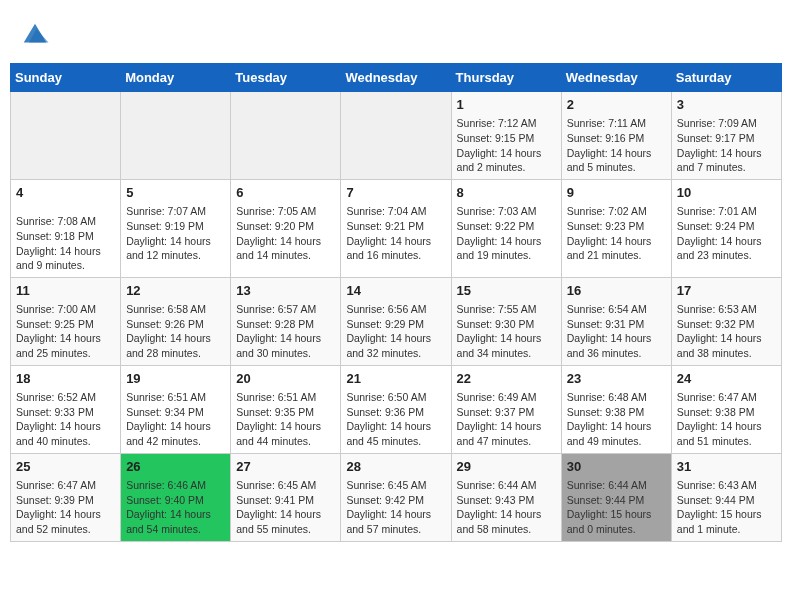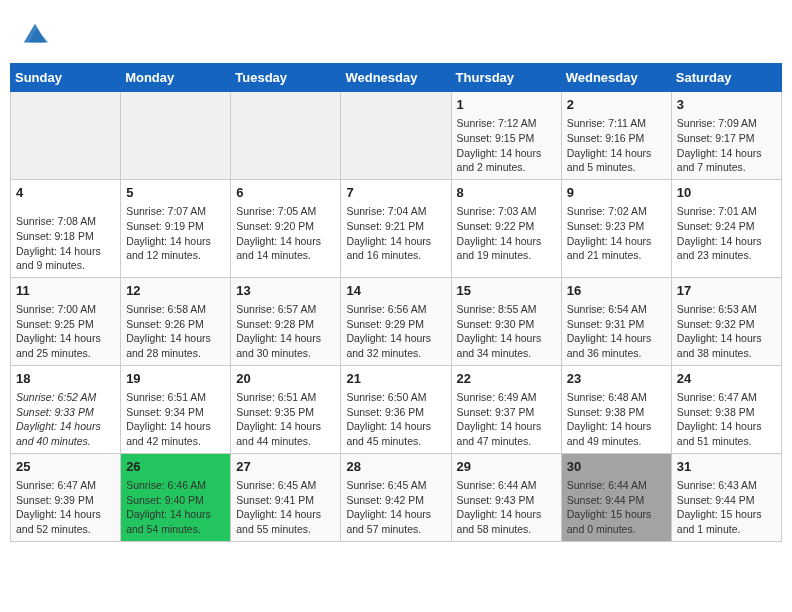--- a/index.html
+++ b/index.html
@@ -224,21 +224,21 @@
         </td>
         <td style="background-color: rgb(249, 249, 249);">
           <div class="day-number">14</div>
           <div class="day-info" style="white-space: pre-line;">Sunrise: 6:56 AM
 Sunset: 9:29 PM
 Daylight: 14 hours
 and 32 minutes.</div>
         </td>
         <td style="background-color: rgb(249, 249, 249);">
           <div class="day-number">15</div>
-          <div class="day-info" style="white-space: pre-line;">Sunrise: 8:55 AM
+          <div class="day-info" style="white-space: pre-line;">Sunrise: 7:55 AM
 Sunset: 9:30 PM
 Daylight: 14 hours
 and 34 minutes.</div>
         </td>
         <td style="background-color: rgb(249, 249, 249);">
           <div class="day-number">16</div>
           <div class="day-info" style="white-space: pre-line;">Sunrise: 6:54 AM
 Sunset: 9:31 PM
 Daylight: 14 hours
 and 36 minutes.</div>
@@ -247,21 +247,21 @@
           <div class="day-number">17</div>
           <div class="day-info" style="white-space: pre-line;">Sunrise: 6:53 AM
 Sunset: 9:32 PM
 Daylight: 14 hours
 and 38 minutes.</div>
         </td>
       </tr>
       <tr>
         <td style="background-color: rgb(255, 255, 255);">
           <div class="day-number">18</div>
-          <div class="day-info" style="white-space: pre-line; font-style: italic;">Sunrise: 6:52 AM
+          <div class="day-info" style="white-space: pre-line;">Sunrise: 6:52 AM
 Sunset: 9:33 PM
 Daylight: 14 hours
 and 40 minutes.</div>
         </td>
         <td style="background-color: rgb(255, 255, 255);">
           <div class="day-number">19</div>
           <div class="day-info" style="white-space: pre-line;">Sunrise: 6:51 AM
 Sunset: 9:34 PM
 Daylight: 14 hours
 and 42 minutes.</div>

